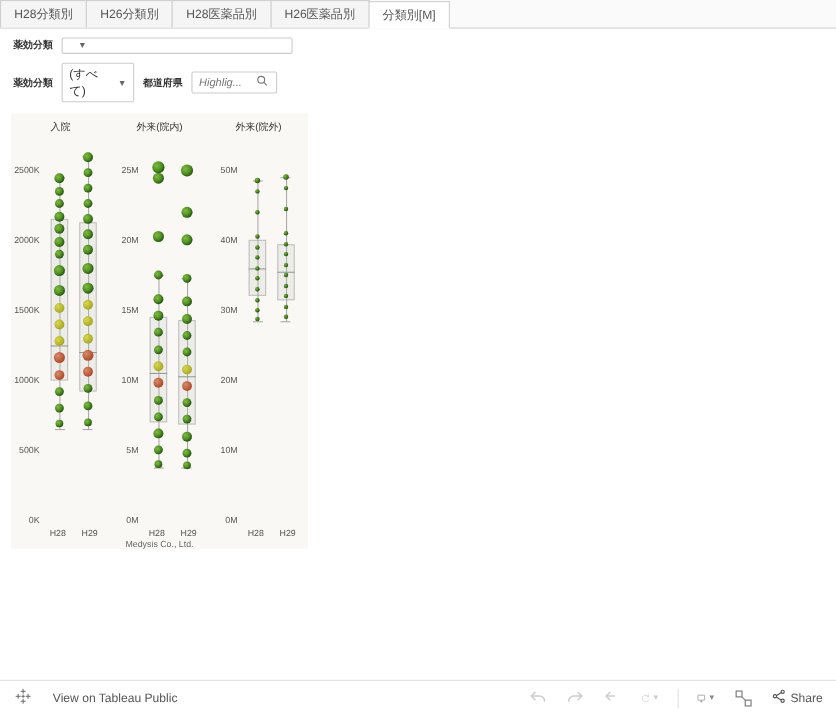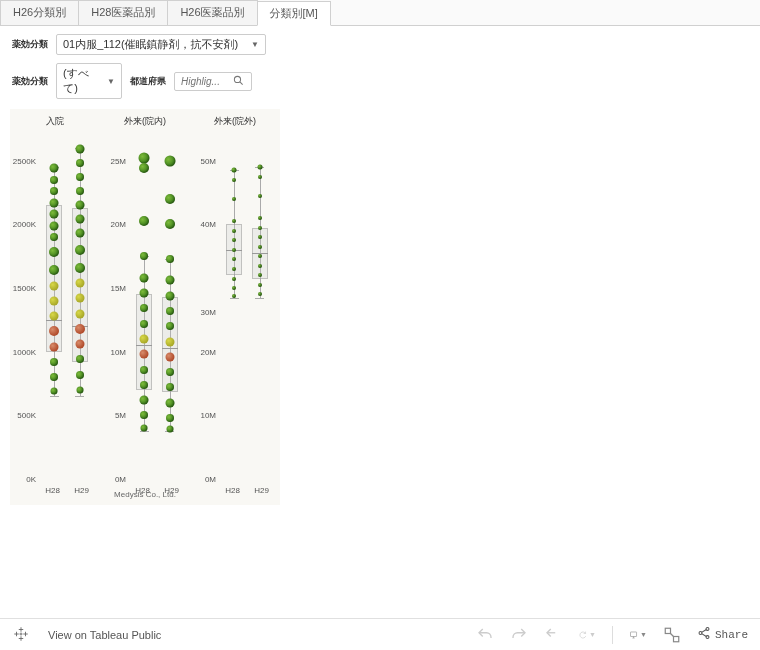--- a/index.html
+++ b/index.html
@@ -45,37 +45,37 @@
   .credit { position: absolute; width: 270px; text-align: center; font-size: 8px; color: #666; top: 490px; left: 10px; }
 
   .bottom-bar { position: absolute; bottom: 0; left: 0; right: 0; height: 32px; border-top: 1px solid #e0e0e0; display: flex; align-items: center; padding: 0 12px; background: #fff; }
   .bb-left { display: flex; align-items: center; gap: 18px; cursor: pointer; }
   .bb-left svg { width: 18px; height: 18px; }
   .bb-left span { font-size: 11px; color: #555; }
   .bb-right { margin-left: auto; display: flex; align-items: center; gap: 16px; }
   .bb-icon { width: 18px; height: 18px; display: flex; align-items: center; justify-content: center; color: #888; cursor: pointer; }
   .bb-icon.disabled { color: #ccc; cursor: default; }
   .bb-sep { width: 1px; height: 18px; background: #ddd; }
-  .share { display: flex; align-items: center; gap: 4px; color: #555; font-size: 11px; cursor: pointer; font-family: Liberation Mono, monospace; }
+  .share { display: flex; align-items: center; gap: 4px; color: #555; font-size: 11px; cursor: pointer; }
 </style>
 </head>
 <body>
 
 <div class="tabs" id="tabs-container">
+    <div class="tab">H28分類別</div>
     <div class="tab">H26分類別</div>
     <div class="tab">H28医薬品別</div>
     <div class="tab">H26医薬品別</div>
     <div class="tab active">分類別[M]</div>
   </div>
 
 <div class="filters">
   <div class="filter-row">
     <span class="filter-label">薬効分類</span>
     <div class="dropdown" style="width:210px">
-      <span>01内服_112(催眠鎮静剤，抗不安剤)</span>
       <span class="caret">▼</span>
     </div>
   </div>
   <div class="filter-row">
     <span class="filter-label">薬効分類</span>
     <div class="dropdown" style="width:66px">
       <span>(すべて)</span>
       <span class="caret">▼</span>
     </div>
     <span class="filter-label" style="margin-left:0">都道府県</span>
@@ -252,21 +252,21 @@
           <div class="pt green" style="bottom: 63.6364%; width: 4px; height: 4px;"></div>
           <div class="pt green" style="bottom: 60.9091%; width: 4px; height: 4px;"></div>
           <div class="pt green" style="bottom: 58.1818%; width: 4px; height: 4px;"></div>
           <div class="pt green" style="bottom: 55.4545%; width: 4px; height: 4px;"></div>
           <div class="pt green" style="bottom: 52.7273%; width: 4px; height: 4px;"></div>
         </div>
       </div>
       <div class="ytick" style="top: 370px;">0M</div>
       <div class="ytick" style="top: 306.364px;">10M</div>
       <div class="ytick" style="top: 242.727px;">20M</div>
-      <div class="ytick" style="top: 179.091px; margin-top: 24px;">30M</div>
+      <div class="ytick" style="top: 179.091px;">30M</div>
       <div class="ytick" style="top: 115.455px;">40M</div>
       <div class="ytick" style="top: 51.8182px;">50M</div>
       <div class="xaxis">
         <span>H28</span>
         <span>H29</span>
       </div>
     </div>
   </div>
 
 <div class="credit">Medysis Co., Ltd.</div>

